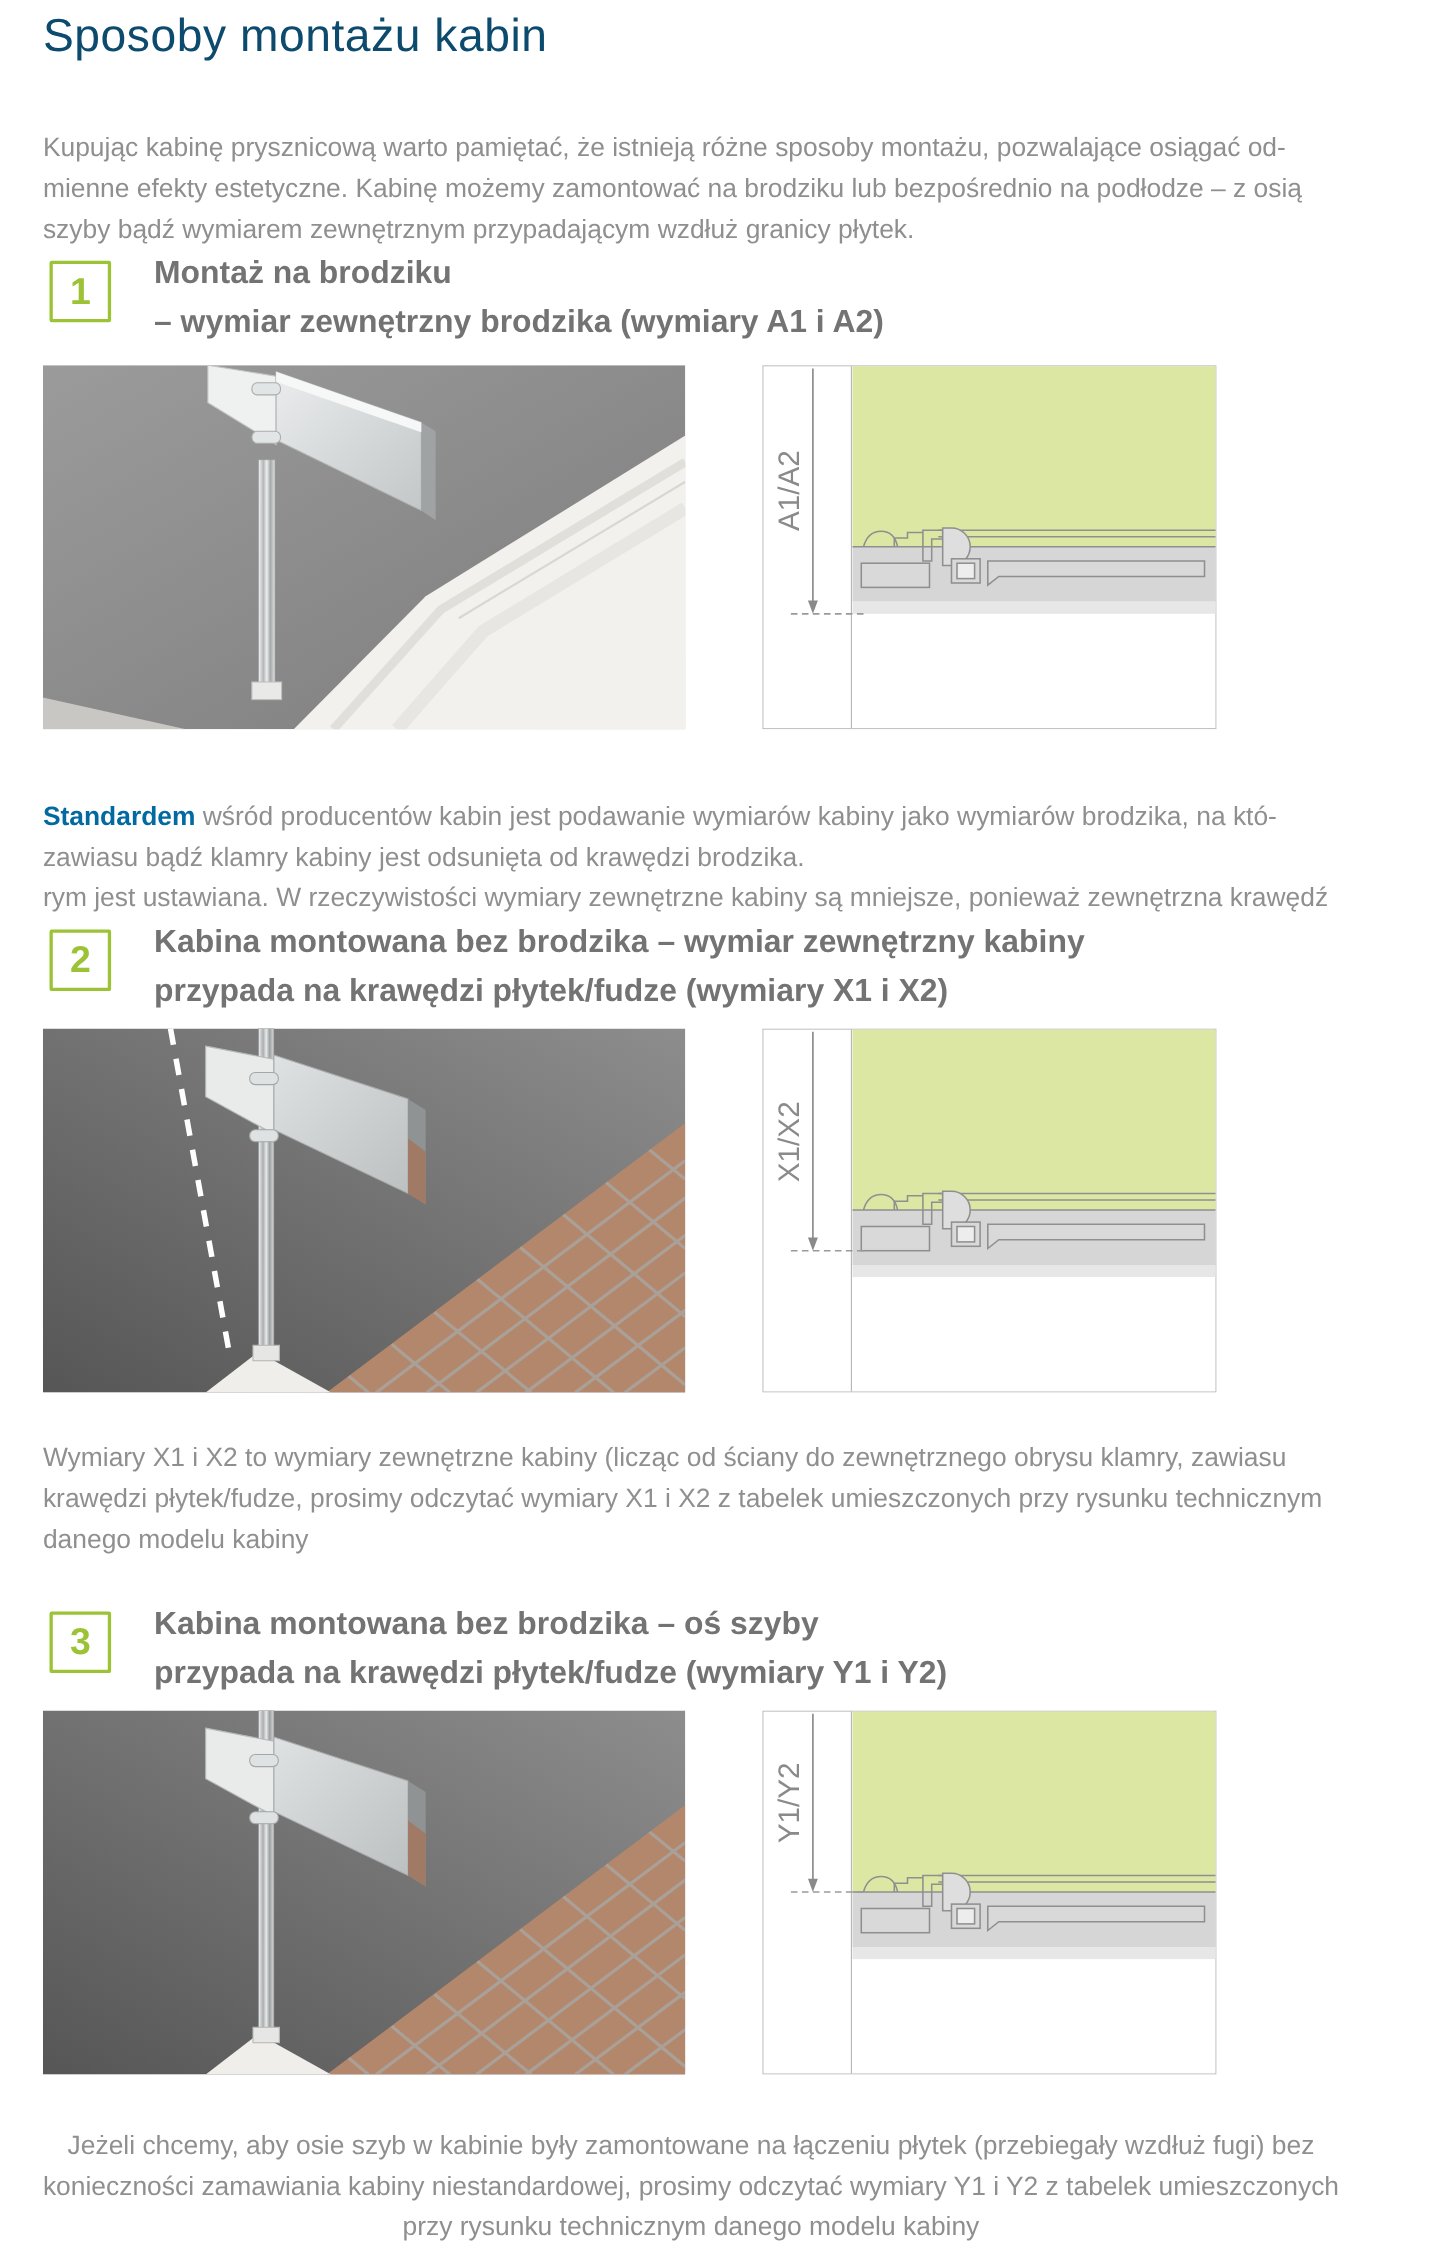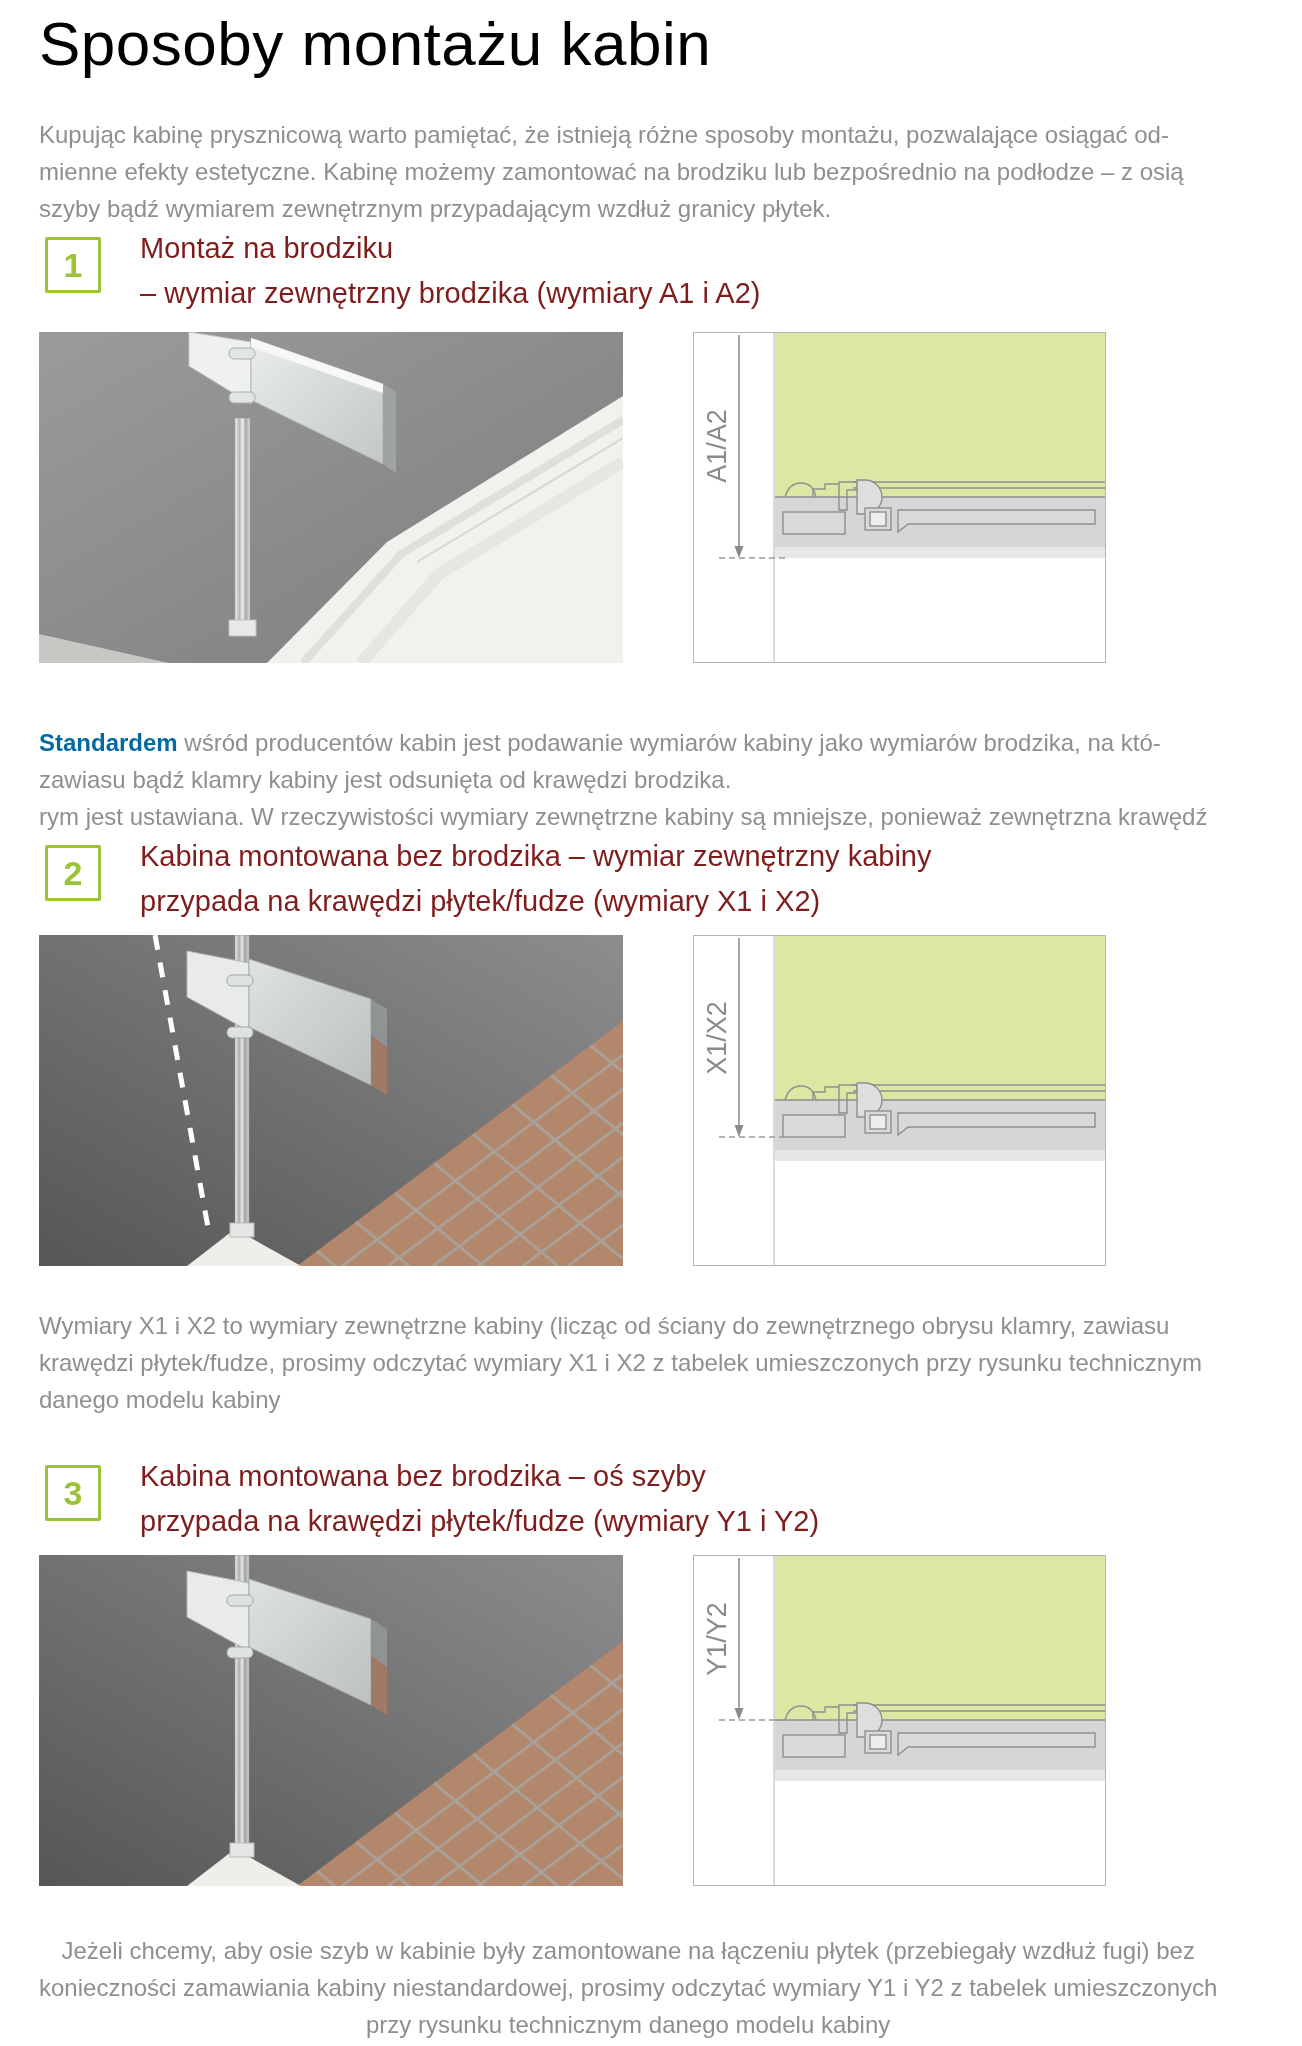--- a/index.html
+++ b/index.html
@@ -5,34 +5,34 @@
   html,body{margin:0;padding:0;background:#ffffff;}
   .page{
     position:relative;
     width:1302px;height:2046px;
     background:#ffffff;
     font-family:"Liberation Sans", sans-serif;
     overflow:hidden;
   }
   .page-title{
     position:absolute;left:39px;top:8px;
-    font-size:62px;font-weight:400;letter-spacing:.5px;
-    color:#000000;white-space:nowrap;
+    font-size:42px;font-weight:400;letter-spacing:.5px;
+    color:#0c4a6e;white-space:nowrap;
   }
   .body-text{position:absolute;color:#8f8f8f;font-size:24px;margin-top:24px;}
   .body-text .tline{line-height:37px;white-space:nowrap;}
   .body-text b{color:#0369a1;}
   .badge{
     position:absolute;width:50px;height:50px;
     border:3px solid #9cc335;border-radius:2px;background:#fff;
     display:flex;align-items:center;justify-content:center;
     color:#9cc335;font-size:34px;font-weight:700;
   }
   .sec-heading{
-    position:absolute;color:#7f1d1d;font-size:29px;font-weight:400;
+    position:absolute;color:#737373;font-size:29px;font-weight:700;
   }
   .sec-heading .hline{line-height:45px;white-space:nowrap;}
   .imgbox{position:absolute;}
   svg{display:block;}
 </style>
 </head>
 <body>
 
 <div class="page">
 

